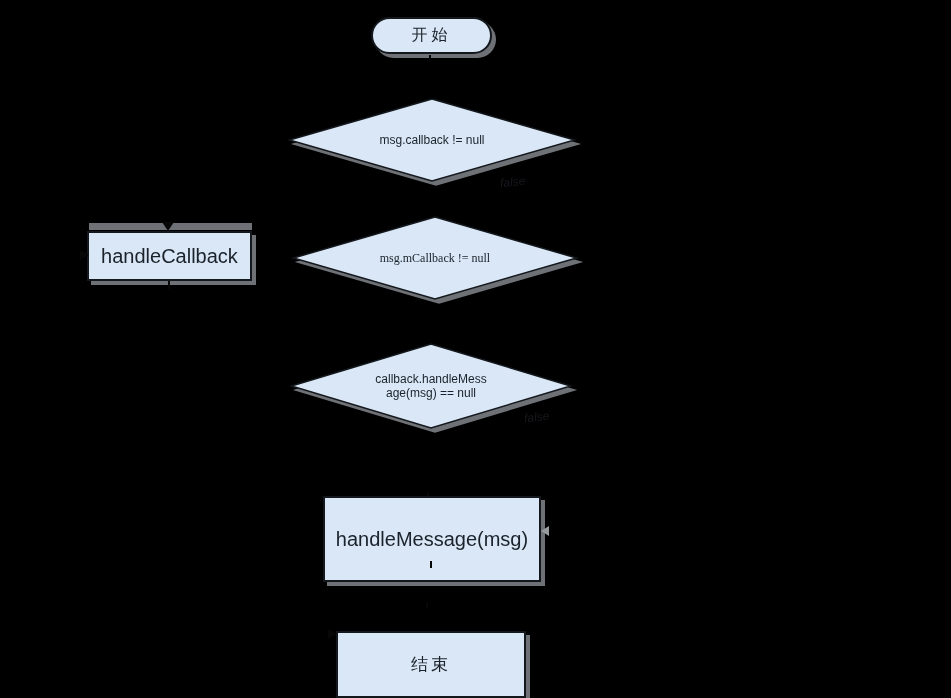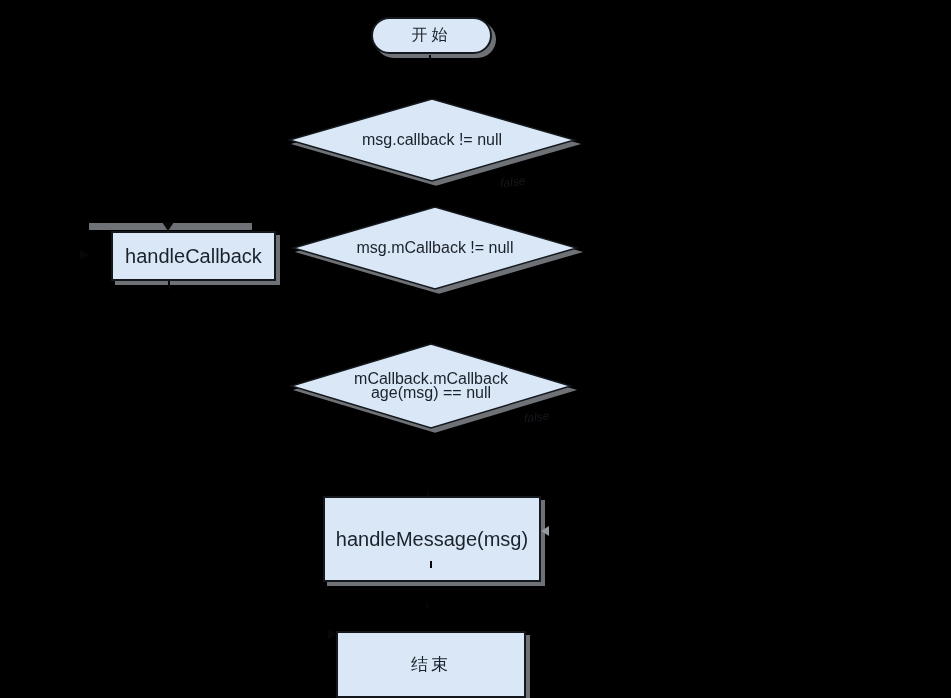--- a/index.html
+++ b/index.html
@@ -23,21 +23,21 @@
   }
   .pill{border-radius:19px;font-size:16px;letter-spacing:4px;}
   .rect-lg{font-size:20px;}
   .rect-end{font-size:17px;letter-spacing:3px;}
   .diamond{position:absolute;}
   .diamond svg{overflow:visible;display:block;filter:drop-shadow(4px 4px 0 #6e7176);}
   .diamond-poly{fill:#d9e7f6;stroke:#14181d;stroke-width:1.5;}
   .dlabel{
     position:absolute;left:0;top:0;right:0;bottom:0;
     display:flex;flex-direction:column;align-items:center;justify-content:center;
-    font-size:16px;line-height:14px;color:#1b222b;text-align:center;
+    font-size:12px;line-height:14px;color:#1b222b;text-align:center;
   }
   
   .band{position:absolute;background:#6e7176;}
   .tick{position:absolute;width:2px;background:#070707;}
   .arr-down{
     position:absolute;width:0;height:0;
     border-left:6px solid transparent;border-right:6px solid transparent;
     border-top:9px solid #070707;
   }
   .arr-right{
@@ -70,41 +70,41 @@
       <polygon class="diamond-poly" points="144,1 286.5,42 144,83 1.5,42"></polygon>
     </svg>
     <div class="dlabel">
       <span>msg.callback != null</span>
     </div>
   </div>
   <span class="faint-label" style="left:500px;top:175px;">false</span>
 
   <div class="band" style="left:89px;top:223px;width:163px;height:7px;"></div>
   <div class="arr-down" style="left:162px;top:222px;"></div>
-  <div class="node rect-lg" style="left:87px;top:231px;width:165px;height:50px;margin-left:24px;">
+  <div class="node rect-lg" style="left:87px;top:231px;width:165px;height:50px;">
     <span>handleCallback</span>
   </div>
   <div class="arr-right" style="left:80px;top:250px;"></div>
   <div class="tick" style="left:168px;top:281px;height:8px;"></div>
 
-  <div class="diamond" style="left:292px;top:206px;width:286px;height:84px;">
+  <div class="diamond" style="left:292px;top:216px;width:286px;height:84px;font-family:Liberation Serif, serif;">
     <svg width="286" height="84" viewBox="0 0 286 84">
       <polygon class="diamond-poly" points="143,1 284.5,42 143,83 1.5,42"></polygon>
     </svg>
     <div class="dlabel">
       <span>msg.mCallback != null</span>
     </div>
   </div>
 
   <div class="diamond" style="left:290px;top:343px;width:282px;height:86px;">
     <svg width="282" height="86" viewBox="0 0 282 86">
       <polygon class="diamond-poly" points="141,1 280.5,43 141,85 1.5,43"></polygon>
     </svg>
     <div class="dlabel">
-      <span>mCallback.mCallback</span>
+      <span>callback.handleMess</span>
       <span>age(msg) == null</span>
     </div>
   </div>
   <span class="faint-label" style="left:524px;top:410px;">false</span>
 
   <div class="tick" style="left:427px;top:492px;height:5px;"></div>
   <div class="node rect-lg" style="left:323px;top:496px;width:218px;height:86px;">
     <span>handleMessage(msg)</span>
   </div>
   <div class="arr-left-gray" style="left:541px;top:526px;"></div>

